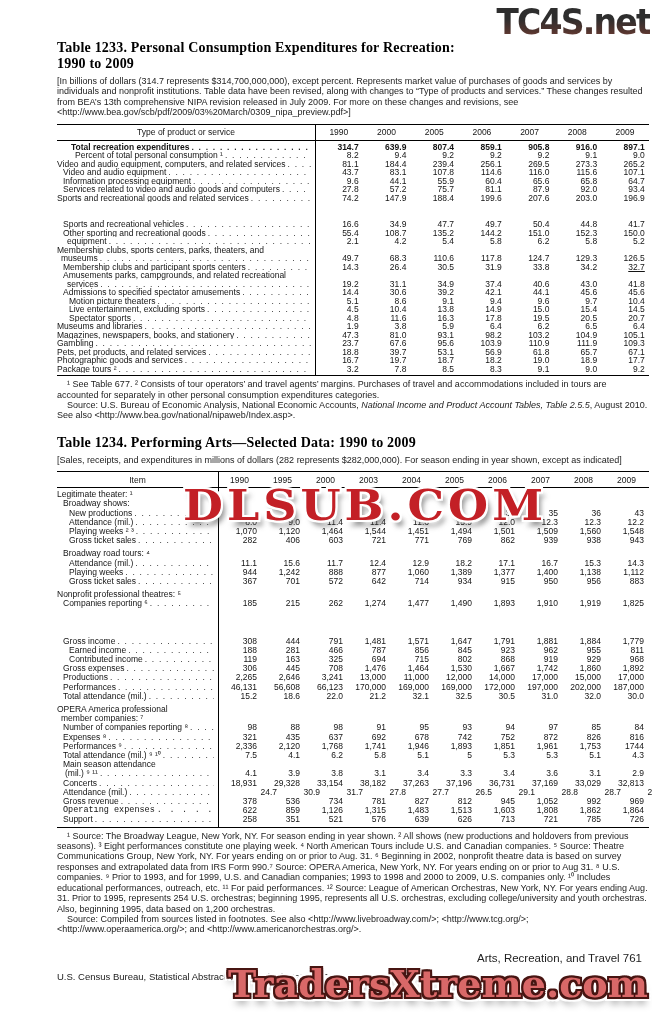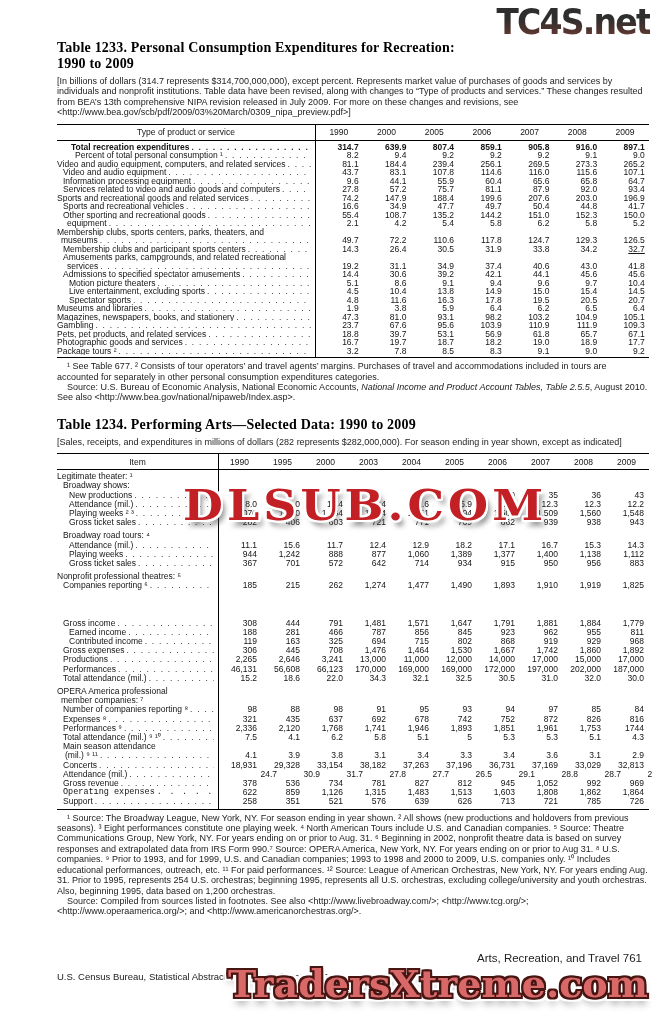--- a/index.html
+++ b/index.html
@@ -173,21 +173,21 @@
           <span class="val" style="width: 47.7px;">199.6</span>
           <span class="val" style="width: 47.7px;">207.6</span>
           <span class="val" style="width: 47.7px;">203.0</span>
           <span class="val" style="width: 47.7px;">196.9</span>
         </div>
         <div class="row">
           <div class="lbl" style="width: 258px;">
             <span class="txt" style="padding-left: 6px;">Sports and recreational vehicles</span>
             <span class="dots">. . . . . . . . . . . . . . . . . . . . . . . . . . . . . . . . . . . . . . . . . . . . . . . . . . . . . . . . . . . . . . . . . . . . . . </span>
           </div>
-          <span class="val" style="width: 47.7px;">16.6</span>
+          <span class="val" style="width: 47.7px; margin-top: 18px;">16.6</span>
           <span class="val" style="width: 47.7px;">34.9</span>
           <span class="val" style="width: 47.7px;">47.7</span>
           <span class="val" style="width: 47.7px;">49.7</span>
           <span class="val" style="width: 47.7px;">50.4</span>
           <span class="val" style="width: 47.7px;">44.8</span>
           <span class="val" style="width: 47.7px;">41.7</span>
         </div>
         <div class="row">
           <div class="lbl" style="width: 258px;">
             <span class="txt" style="padding-left: 6px;">Other sporting and recreational goods</span>
@@ -218,21 +218,21 @@
           <div class="lbl" style="width: 258px;">
             <span class="txt" style="padding-left: 0px;">Membership clubs, sports centers, parks, theaters, and</span>
           </div>
         </div>
         <div class="row">
           <div class="lbl" style="width: 258px;">
             <span class="txt" style="padding-left: 4px;">museums</span>
             <span class="dots">. . . . . . . . . . . . . . . . . . . . . . . . . . . . . . . . . . . . . . . . . . . . . . . . . . . . . . . . . . . . . . . . . . . . . . </span>
           </div>
           <span class="val" style="width: 47.7px;">49.7</span>
-          <span class="val" style="width: 47.7px;">72.2</span>
+          <span class="val" style="width: 47.7px;">68.3</span>
           <span class="val" style="width: 47.7px;">110.6</span>
           <span class="val" style="width: 47.7px;">117.8</span>
           <span class="val" style="width: 47.7px;">124.7</span>
           <span class="val" style="width: 47.7px;">129.3</span>
           <span class="val" style="width: 47.7px;">126.5</span>
         </div>
         <div class="row">
           <div class="lbl" style="width: 258px;">
             <span class="txt" style="padding-left: 6px;">Membership clubs and participant sports centers</span>
             <span class="dots">. . . . . . . . . . . . . . . . . . . . . . . . . . . . . . . . . . . . . . . . . . . . . . . . . . . . . . . . . . . . . . . . . . . . . . </span>
@@ -667,21 +667,21 @@
           <span class="val" style="width: 43px;">187,000</span>
         </div>
         <div class="row">
           <div class="lbl" style="width: 161px;">
             <span class="txt" style="padding-left: 6px;">Total attendance (mil.)</span>
             <span class="dots">. . . . . . . . . . . . . . . . . . . . . . . . . . . . . . . . . . . . . . . . . . . . . . . . . . . . . . . . . . . . . . . . . . . . . . </span>
           </div>
           <span class="val" style="width: 43px;">15.2</span>
           <span class="val" style="width: 43px;">18.6</span>
           <span class="val" style="width: 43px;">22.0</span>
-          <span class="val" style="width: 43px;">34.3</span>
+          <span class="val" style="width: 43px;">21.2</span>
           <span class="val" style="width: 43px;">32.1</span>
           <span class="val" style="width: 43px;">32.5</span>
           <span class="val" style="width: 43px;">30.5</span>
           <span class="val" style="width: 43px;">31.0</span>
           <span class="val" style="width: 43px;">32.0</span>
           <span class="val" style="width: 43px;">30.0</span>
         </div>
         <div class="row gap">
           <div class="lbl" style="width: 161px;">
             <span class="txt" style="padding-left: 0px;">OPERA America professional</span>

